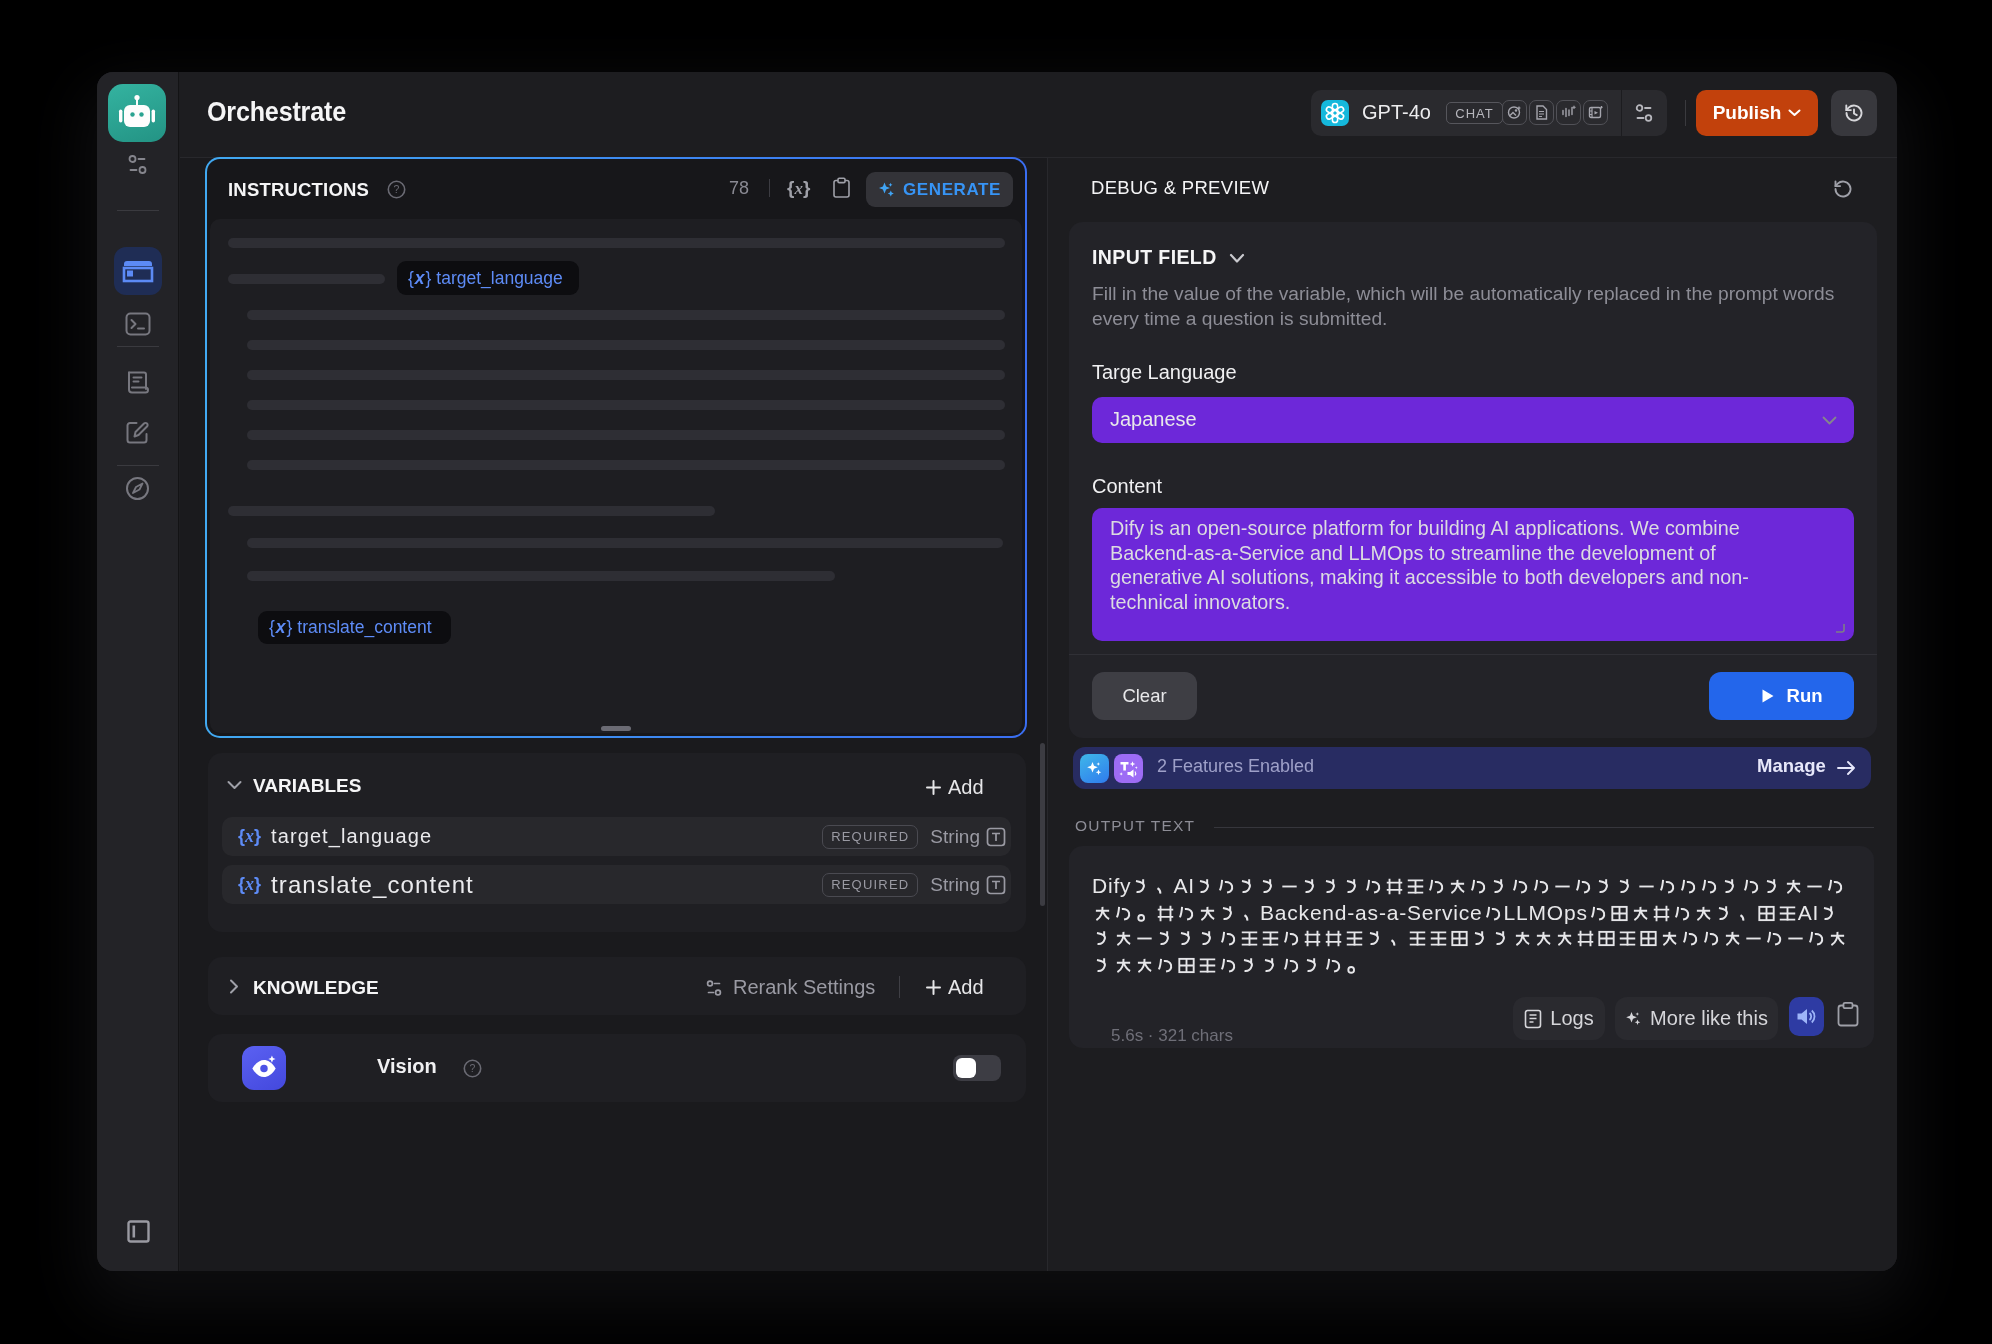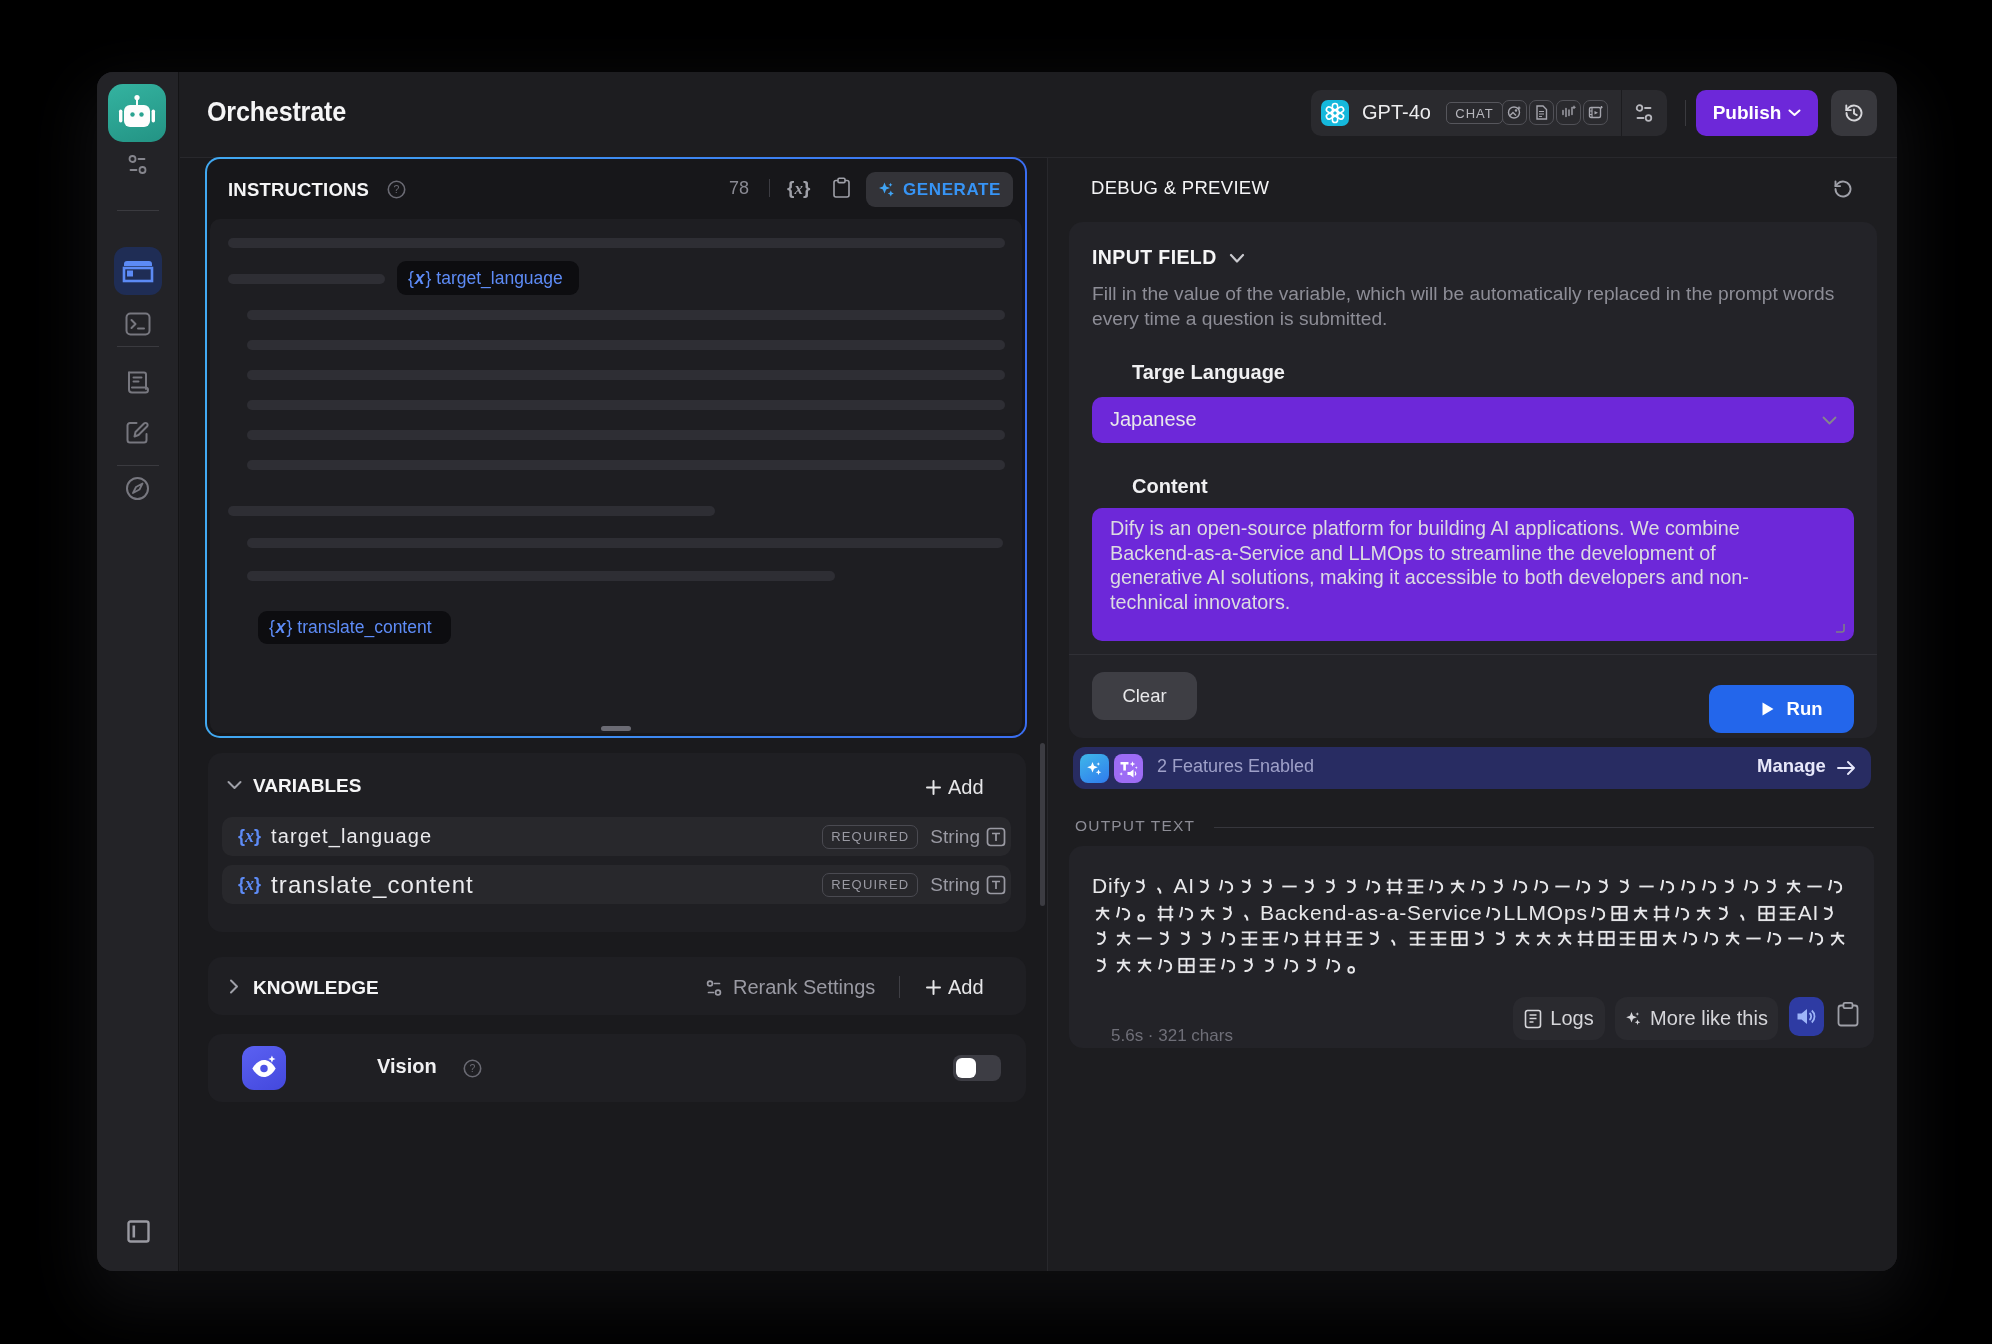--- a/index.html
+++ b/index.html
@@ -34,21 +34,21 @@
   .lcard { position:absolute; left:111px; background:#1f1f23; border-radius:14px; }
   .vrow { position:absolute; left:14px; width:789px; height:39px; background:#28282c;
     border-radius:10px; display:flex; align-items:center; }
   .badge { border:1px solid #4a4a51; border-radius:7px; color:#9a9aa3; font-size:13px;
     letter-spacing:1.2px; padding:3px 8px 4px; }
   .sechead { font-size:19px; font-weight:700; color:#f5f5f6; letter-spacing:0; }
   .addbtn { color:#e6e6e8; font-size:20px; font-weight:400; }
   
   .rcard { position:absolute; background:#232328; border-radius:14px; }
   .input { position:absolute; background:#6d28d9; border-radius:10px; }
-  .lbl { position:absolute; font-size:20px; font-weight:700; color:#f0f0f2;margin-left:40px; }
+  .lbl { position:absolute; font-size:20px; font-weight:400; color:#f0f0f2; }
   .btn { position:absolute; border-radius:12px; display:flex; align-items:center;
     justify-content:center; font-size:18.5px; }
   .obtn { position:absolute; background:#2a2a2f; border-radius:10px; display:flex;
     align-items:center; justify-content:center; color:#d6d6da; font-size:20px; }
   svg { display:block; }
   .cjline { position:absolute; white-space:nowrap; }
   .cjline svg { display:inline-block; vertical-align:-4px; }
   .cjline .lat { font-size:21px; color:#e8e8ea; letter-spacing:.8px; vertical-align:baseline; }
 </style>
 </head>
@@ -308,21 +308,21 @@
     </div>
     <div class="lbl" style="left:23px;top:253px;">Content</div>
     <div class="input" style="left:23px;top:286px;width:762px;height:133px;">
       <div class="abs" style="left:18px;top:8px;width:740px;font-size:19.8px;letter-spacing:0;line-height:24.6px;color:#dcdce0;">Dify is an open-source platform for building AI applications. We combine<br>Backend-as-a-Service and LLMOps to streamline the development of<br>generative AI solutions, making it accessible to both developers and non-<br>technical innovators.</div>
       <svg class="abs" style="left:742px;top:114px" width="12" height="12" viewBox="0 0 12 12">
           <path d="M2 10 h6 a2 2 0 0 0 2-2 V2" stroke="#7d7d86" stroke-width="1.6" fill="none"></path>
         </svg>
     </div>
     <div class="abs" style="left:0;top:432px;width:808px;height:1px;background:#303036;"></div>
     <div class="btn" style="left:23px;top:450px;width:105px;height:48px;background:#3e3e44;color:#e8e8ea;">Clear</div>
-    <div class="btn" style="left:640px;top:450px;width:145px;height:48px;background:#2366eb;color:#fff;font-weight:700;gap:12px;padding-left:20px;margin-top:13px;">
+    <div class="btn" style="left:640px;top:450px;width:145px;height:48px;background:#2366eb;color:#fff;font-weight:700;gap:12px;padding-left:20px;">
       <svg width="14" height="16" viewBox="0 0 14 16">
           <path d="M1.5 1.5 L12.5 8 L1.5 14.5 Z" fill="#fff"></path>
         </svg>
       Run
     </div>
   </div>
 
   <div class="abs" style="left:976px;top:675px;width:798px;height:42px;border-radius:12px;background:#282c62;">
     <div class="abs" style="left:7px;top:7px;width:29px;height:29px;border-radius:8px;background:linear-gradient(150deg,#3fb7e9,#2f7bee);display:flex;align-items:center;justify-content:center;">
       <svg width="17" height="17" viewBox="0 0 17 17">
@@ -661,21 +661,21 @@
     <svg class="abs" style="left:322px;top:12px" width="22" height="22" viewBox="0 0 22 22">
       <g stroke="#b7b7bd" stroke-width="1.8" fill="none" stroke-linecap="round">
         <circle cx="6.5" cy="6" r="2.8"></circle>
           <path d="M12 6h5.5"></path>
         <circle cx="15.5" cy="16" r="2.8"></circle>
           <path d="M4.5 16h6"></path>
       </g>
     </svg>
   </div>
   <div class="abs" style="left:1588px;top:28px;width:1px;height:26px;background:#3a3a3e;"></div>
-  <div class="abs" style="left:1599px;top:18px;width:122px;height:46px;border-radius:10px;background:#6d28d9;display:flex;align-items:center;justify-content:center;gap:7px;">
+  <div class="abs" style="left:1599px;top:18px;width:122px;height:46px;border-radius:10px;background:#c2410c;display:flex;align-items:center;justify-content:center;gap:7px;">
     <span style="color:#fff;font-size:19px;font-weight:700;">Publish</span>
     <svg width="13" height="8" viewBox="0 0 13 8">
         <path d="M1.5 1.5 L6.5 6 L11.5 1.5" stroke="#fff" stroke-width="2" fill="none" stroke-linecap="round" stroke-linejoin="round"></path>
       </svg>
   </div>
   <div class="abs" style="left:1734px;top:18px;width:46px;height:46px;border-radius:10px;background:#38383d;display:flex;align-items:center;justify-content:center;">
     <svg width="24" height="24" viewBox="0 0 24 24">
         <g stroke="#d6d6da" stroke-width="1.9" fill="none" stroke-linecap="round">
       <path d="M4.5 12a7.5 7.5 0 1 0 2.2-5.3 L4.5 8.9"></path>
       <path d="M4.3 4.5v4.6h4.6"></path>

